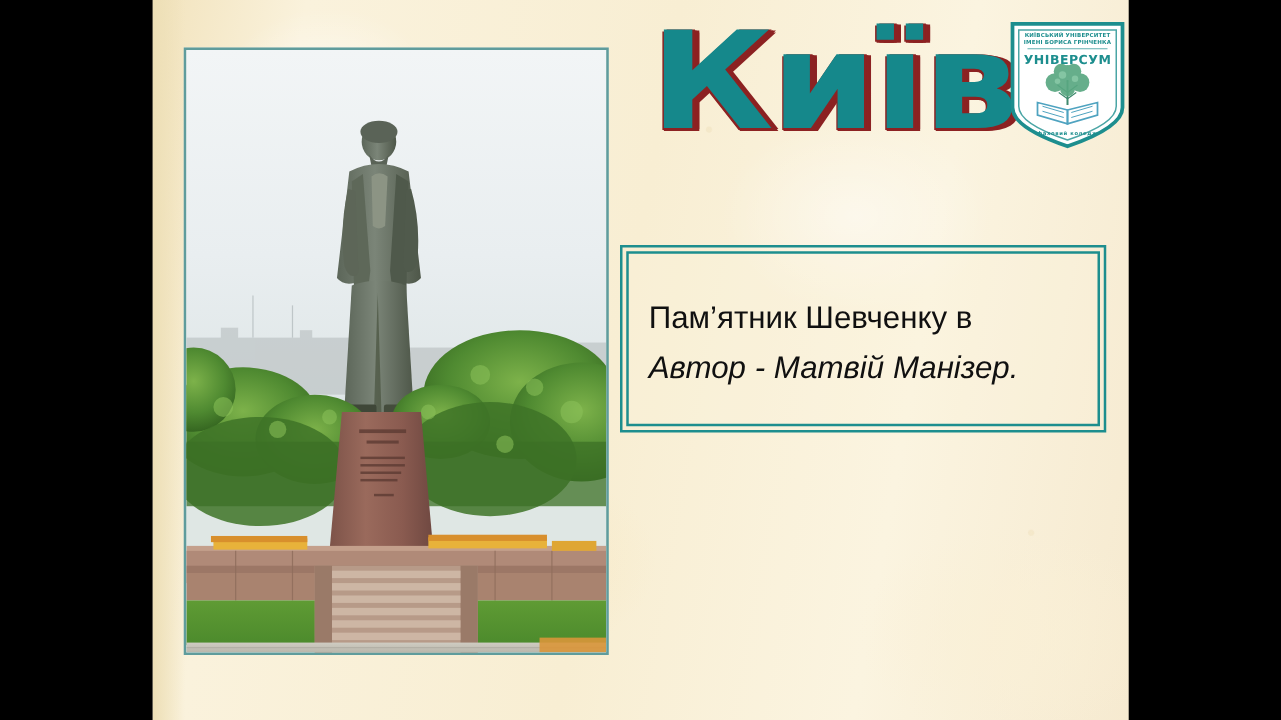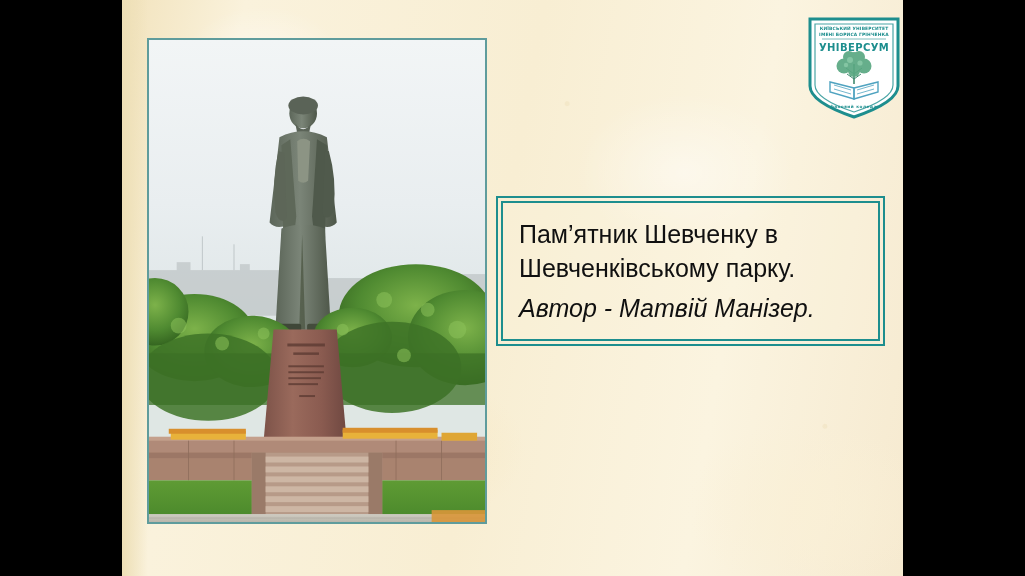--- a/index.html
+++ b/index.html
@@ -149,20 +149,21 @@
     border: 2px solid #1d8e8e;
     padding: 14px 14px 10px 16px;
     background: rgba(250,242,220,0.25);
   }
   .caption-line {
     font-family: "Liberation Sans", sans-serif;
     font-size: 25px;
     line-height: 34px;
     color: #101010;
     white-space: nowrap;
+    margin-top: 20px;
   }
   .caption-line.second { margin-top: 6px; font-style: italic; }
 </style>
 </head>
 <body>
 
 <div id="slide-root">
 
   <div id="canvas">
 
@@ -317,20 +318,23 @@
 
         <rect x="0" y="478" width="340" height="8" fill="url(#pavG)"></rect>
         <g opacity="0.6" stroke="#a9a69c" stroke-width="1">
           <line x1="0" y1="482" x2="340" y2="482"></line>
         </g>
 
         <rect x="286" y="474" width="54" height="12" fill="#d9963a" opacity="0.9"></rect>
       </svg>
     </div>
 
+    <div id="title-wrap">
+      <div id="slide-title">Київ</div>
+    </div>
 
     <div id="logo">
       <svg viewBox="0 0 96 104">
 
         <path d="M4 3 H92 V70 Q92 86 48 101 Q4 86 4 70 Z" fill="#ffffff" stroke="#1d8e8e" stroke-width="3"></path>
         <path d="M9 8 H87 V69 Q87 83 48 96 Q9 83 9 69 Z" fill="none" stroke="#1d8e8e" stroke-width="1.2" opacity="0.8"></path>
 
         <text x="48" y="13.5" text-anchor="middle" font-family="DejaVu Sans, sans-serif" font-size="4.4" font-weight="700" fill="#1d8e8e" letter-spacing="0.15">КИЇВСЬКИЙ УНІВЕРСИТЕТ</text>
         <text x="48" y="19.5" text-anchor="middle" font-family="DejaVu Sans, sans-serif" font-size="4.4" font-weight="700" fill="#1d8e8e" letter-spacing="0.15">ІМЕНІ БОРИСА ГРІНЧЕНКА</text>
 
@@ -362,21 +366,20 @@
           <path d="M28 69 L45 74 M28 73 L45 78 M68 69 L51 74 M68 73 L51 78" stroke-width="0.8"></path>
         </g>
 
         <text x="48" y="92" text-anchor="middle" font-family="DejaVu Sans, sans-serif" font-size="4.2" font-weight="600" fill="#1d8e8e" letter-spacing="0.5">фаховий коледж</text>
       </svg>
     </div>
 
     <div id="caption-box">
       <div id="caption-inner">
         <div class="caption-line">Пам’ятник Шевченку в</div>
-        <div class="caption-line">Шевченківському парку.</div>
         <div class="caption-line second">Автор - Матвій Манізер.</div>
       </div>
     </div>
 
   </div>
 
   <div class="bar bar-left"></div>
   <div class="bar bar-right"></div>
 
 </div>

